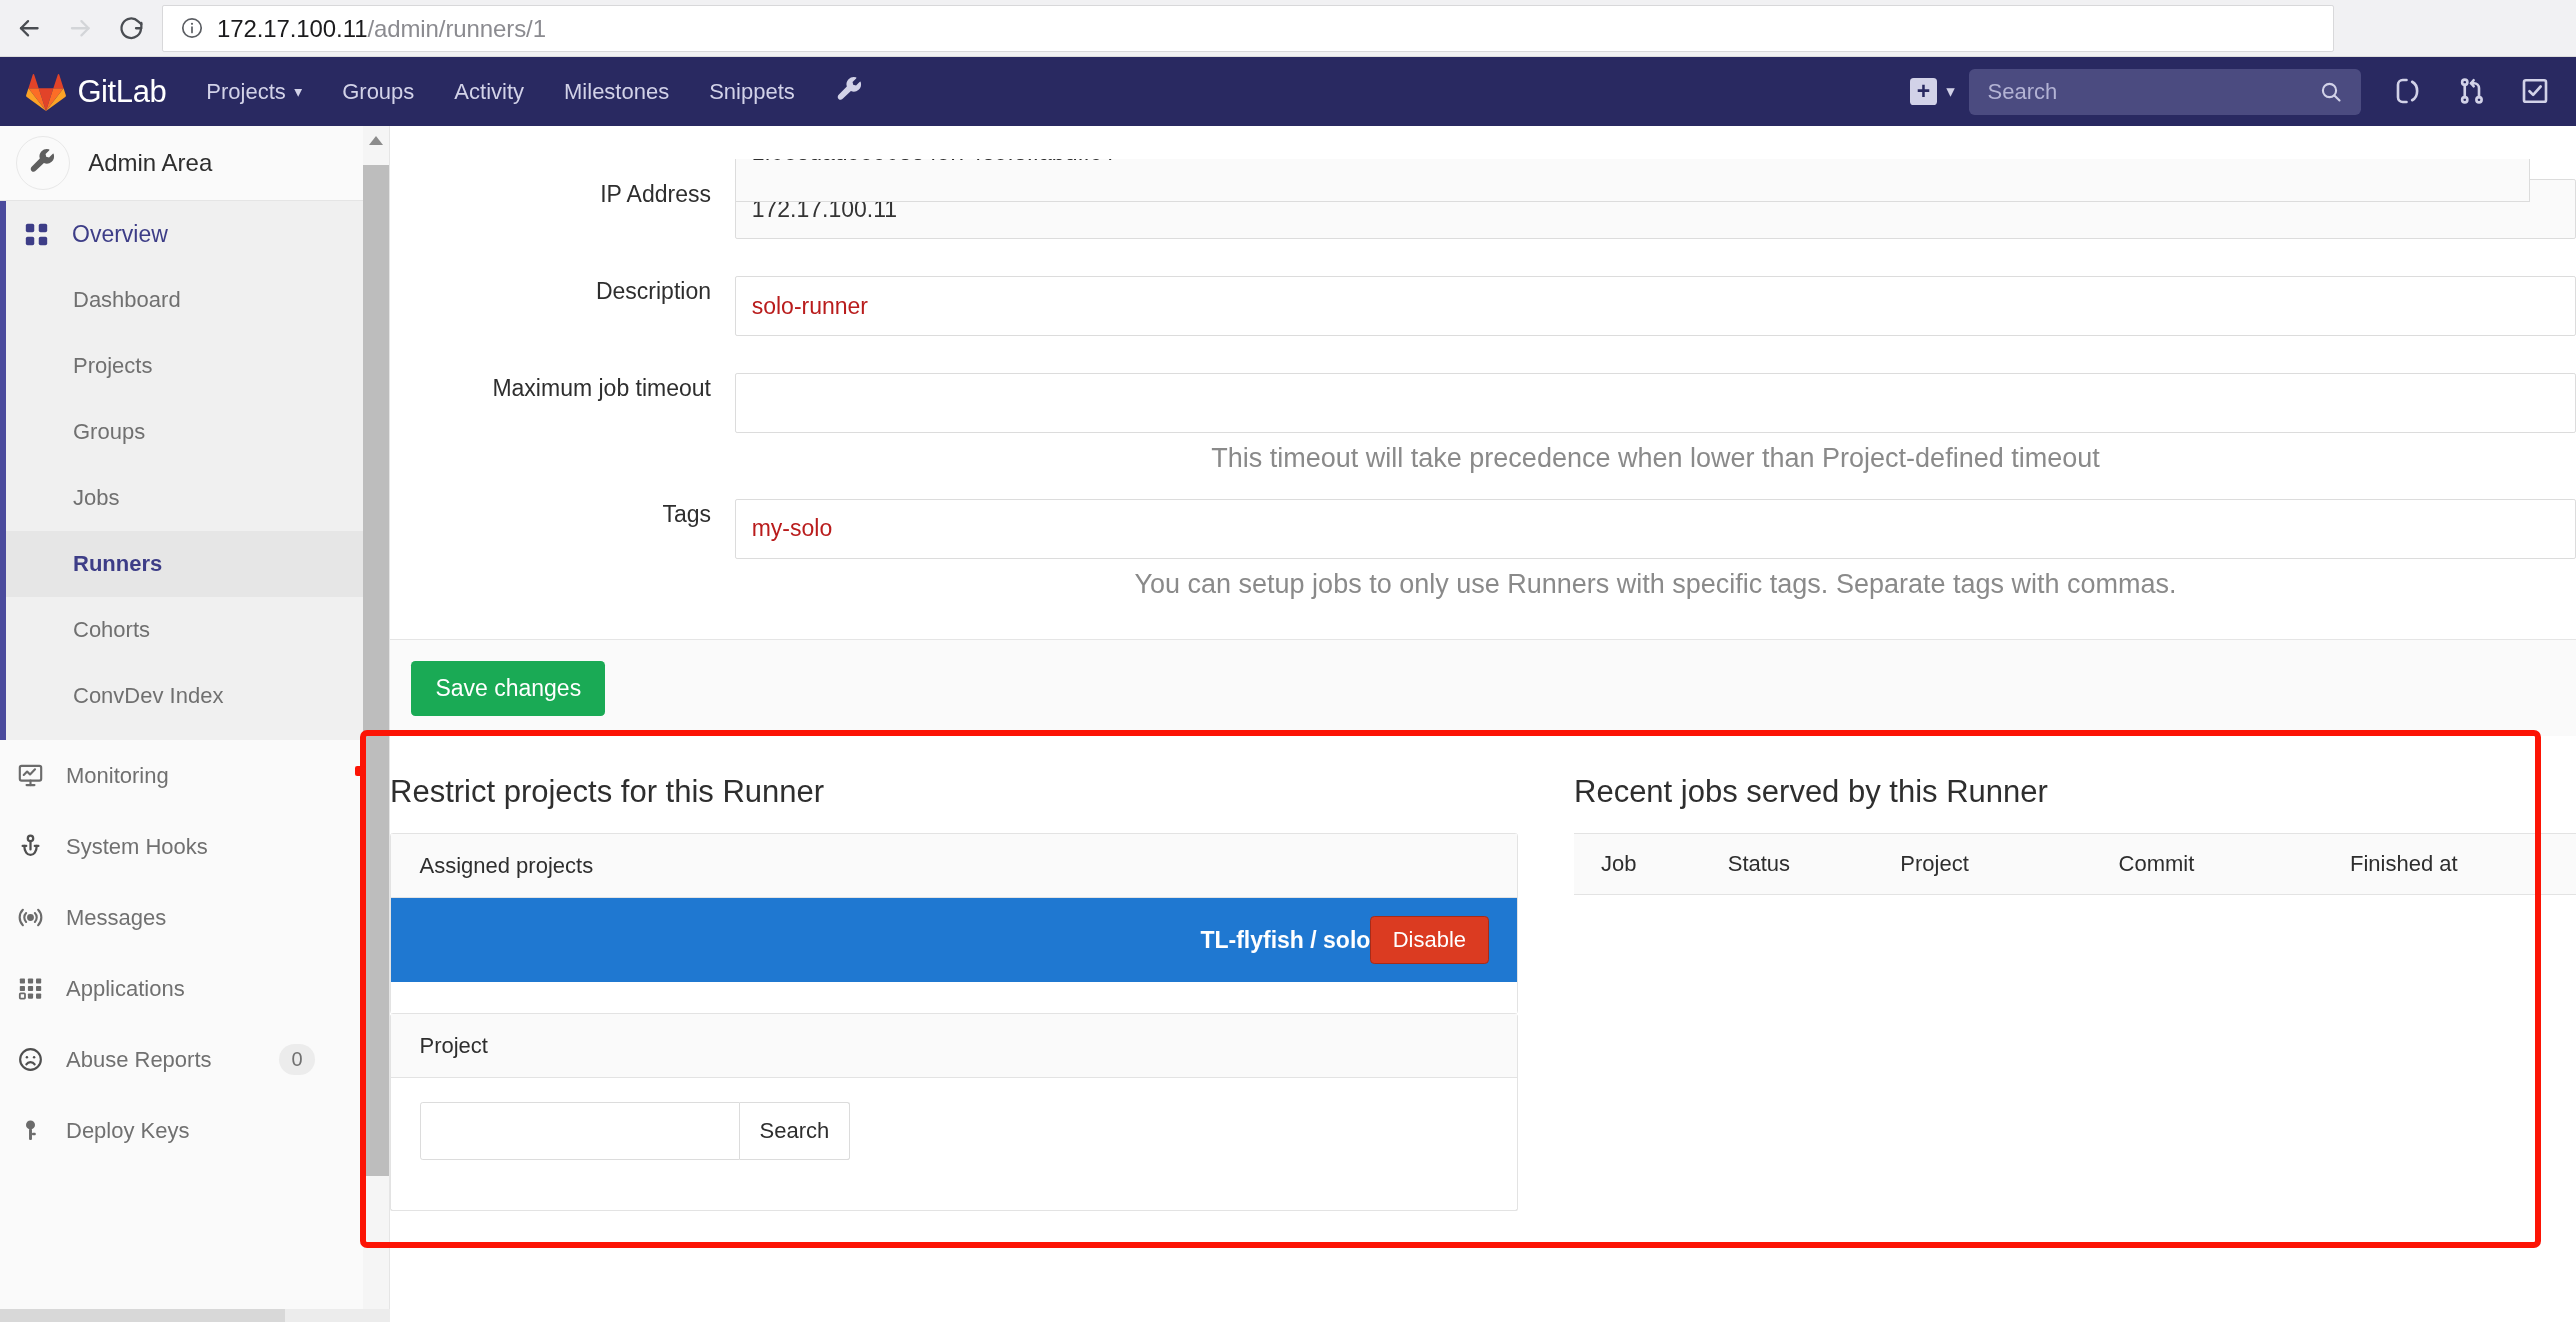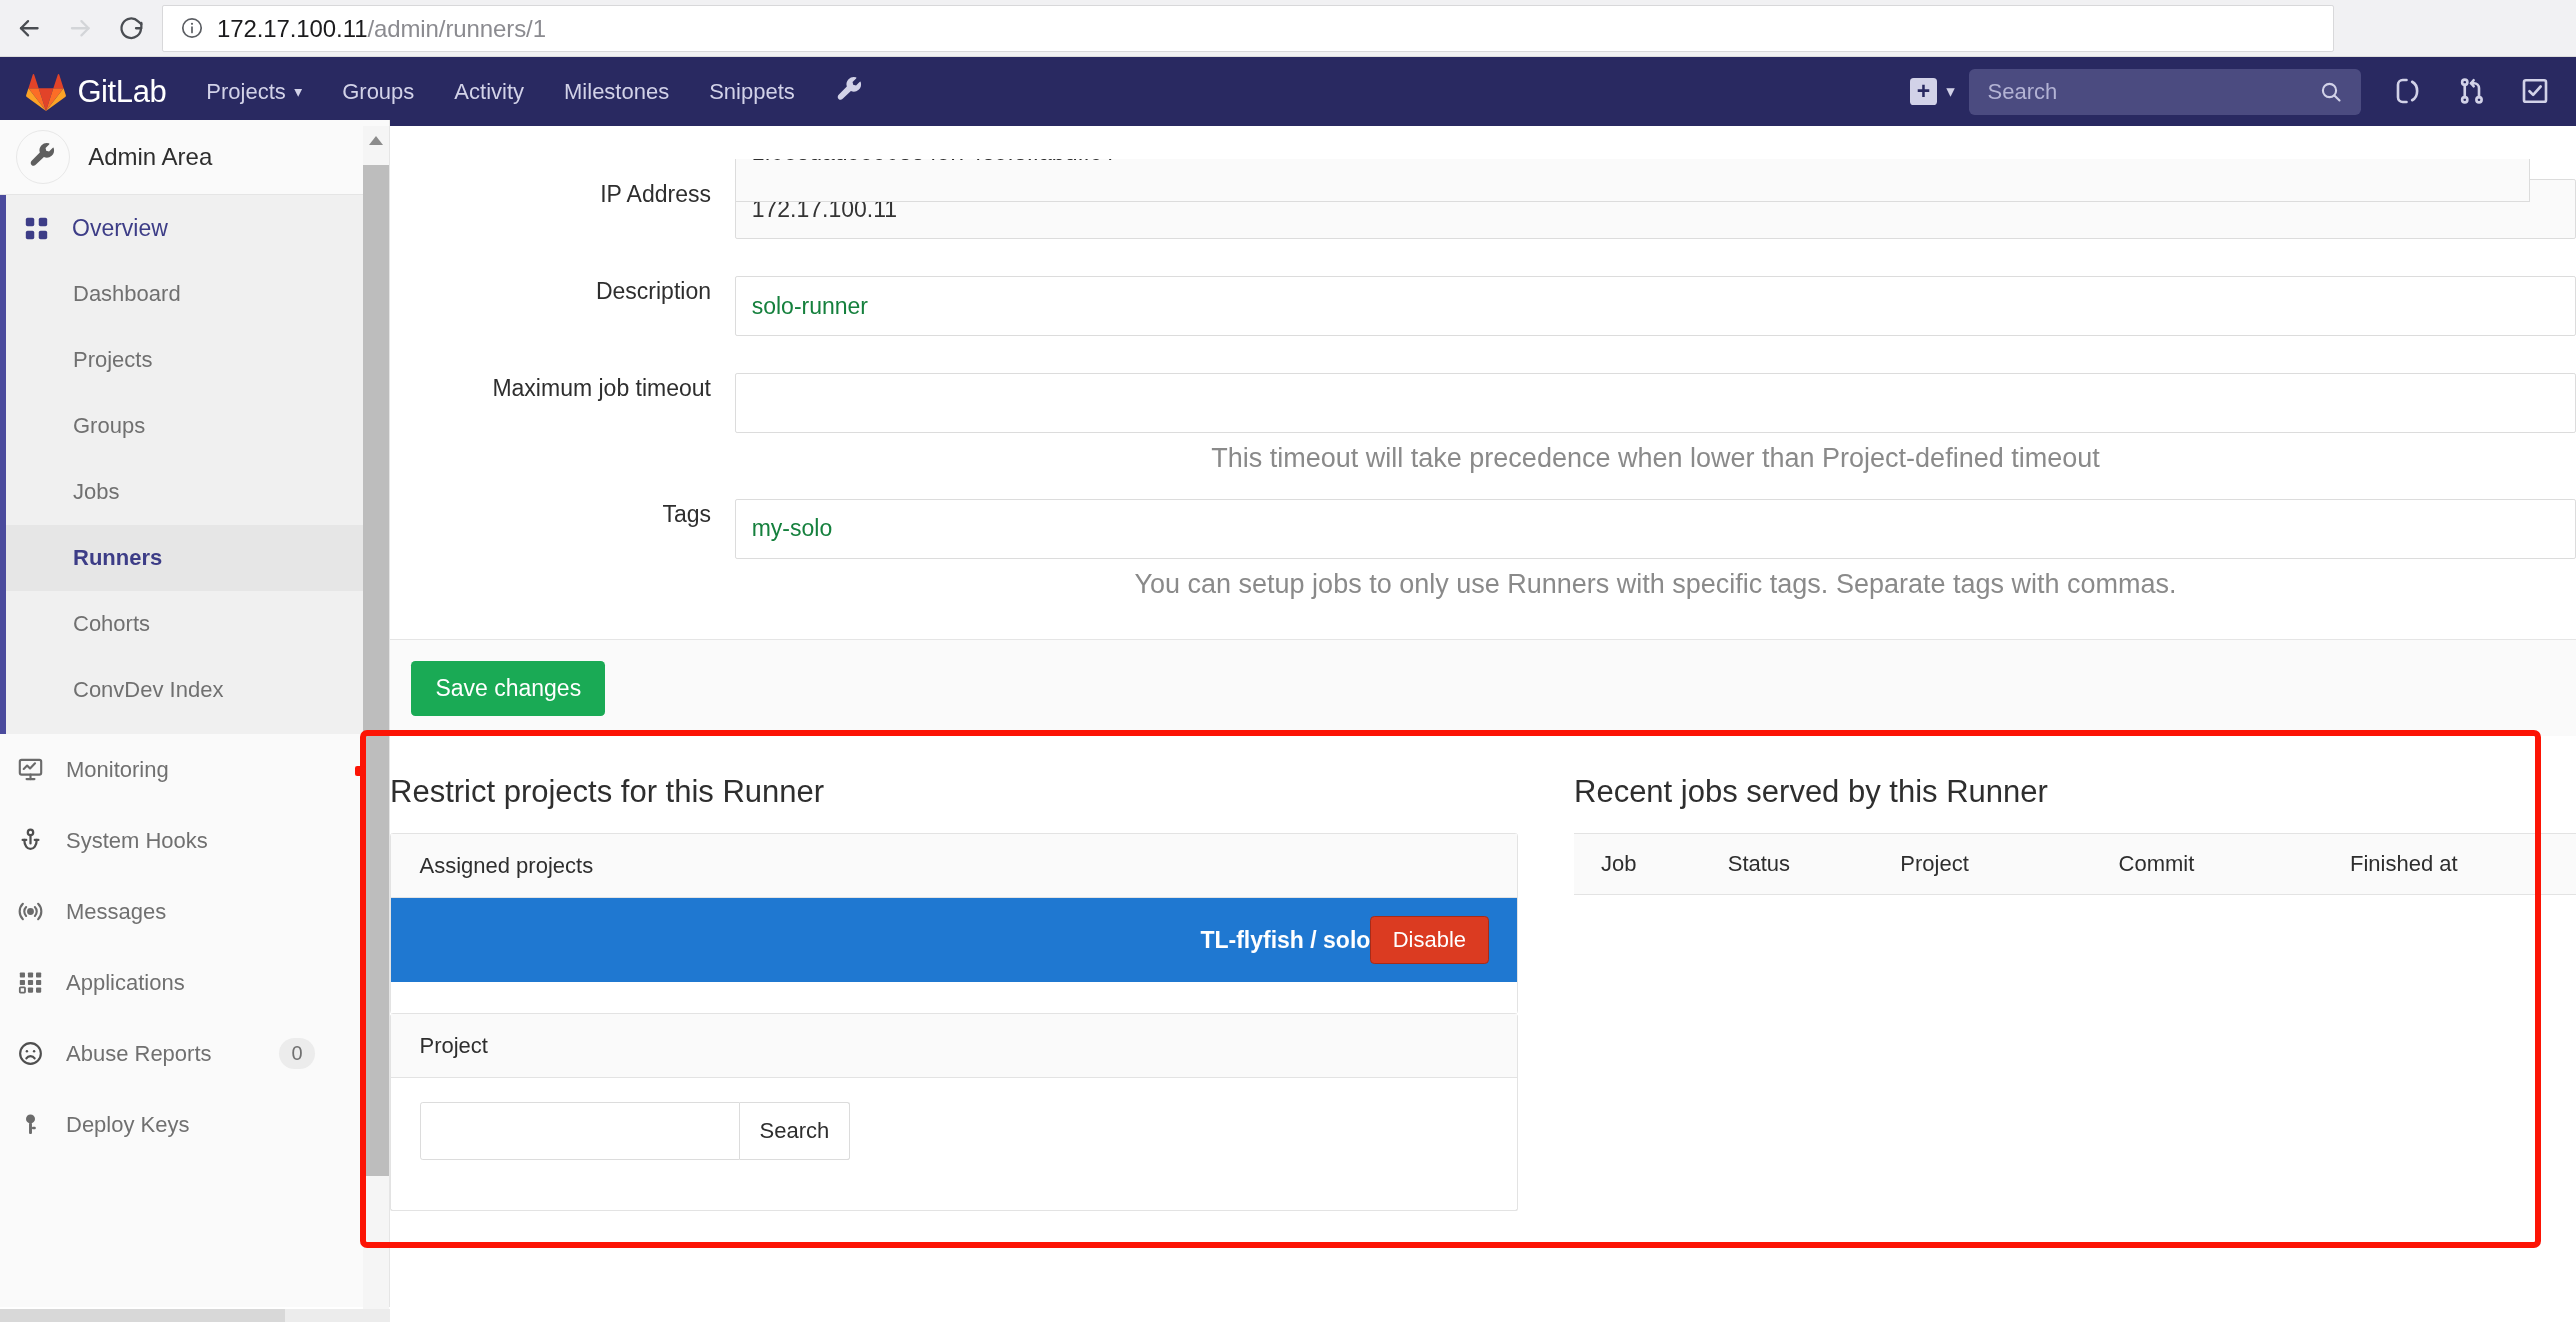--- a/index.html
+++ b/index.html
@@ -101,21 +101,21 @@
   #gl-search-icon { position: absolute; right: 18.5px; top: 11.4px; }
   .gl-nav-icon {
     margin-left: 33px;
     display: flex; align-items: center; justify-content: center;
     cursor: pointer;
   }
   #gl-nav-right .gl-nav-icon:last-child { margin-right: 26px; }
 
   
   #sidebar {
-    position: absolute; top: 120px; left: 0;
+    position: absolute; top: 126px; left: 0;
     width: 390px; height: 1187px;
     background: #fafafa;
     border-right: 0.7px solid #e5e5e5;
     overflow: hidden;
   }
   #sidebar-header {
     height: 75px; background: #fafafa;
     display: flex; align-items: center;
     padding-left: 15.7px;
     border-bottom: 0.7px solid #e5e5e5;
@@ -215,21 +215,21 @@
     font-size: 23px; color: #2e2e2e;
     line-height: 30px;
   }
   .fcontrol { flex: 1 1 auto; }
   .finput {
     height: 60px; width: 100%;
     border: 0.7px solid #dcdcdc;
     background: #ffffff;
     border-radius: 2.1px;
     font-size: 23px;
-    color: #15803d;
+    color: #b91c1c;
     font-family: "Liberation Sans", sans-serif;
     padding: 0 15.7px;
     outline: none;
   }
   .finput.readonly { background: #fafafa; color: #333; }
   .fhelp {
     font-size: 27px; color: #8a8a8a;
     margin-top: 11.4px; margin-bottom: 2.8px;
     line-height: 28.5px;
     text-align: center;

